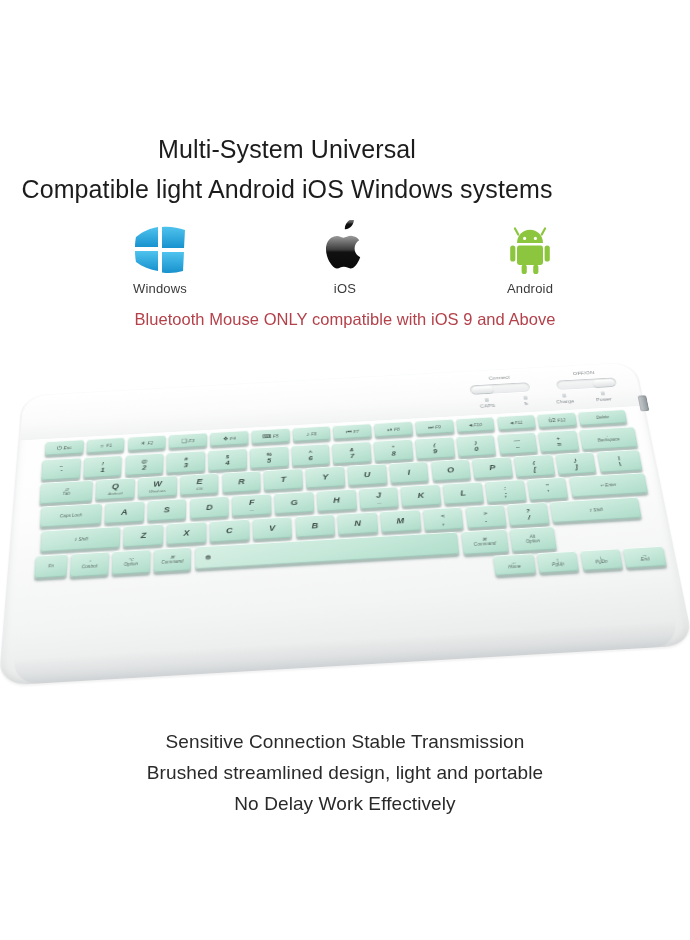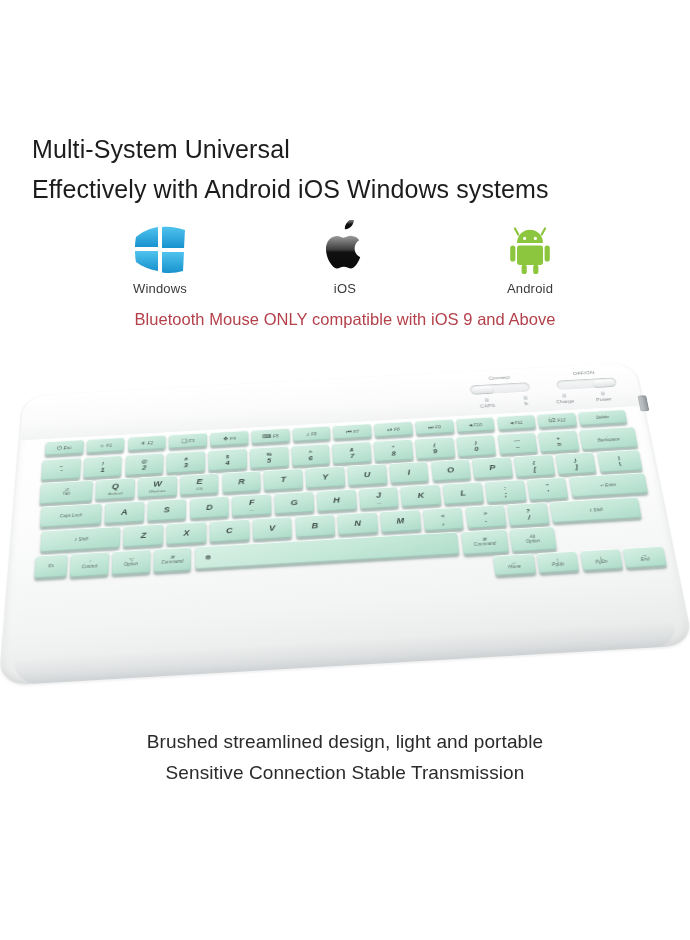--- a/index.html
+++ b/index.html
@@ -7,22 +7,21 @@
     width:690px;height:940px;
     background:#ffffff;
     font-family:"Liberation Sans", sans-serif;
     overflow:hidden;
     position:relative;
   }
 
   
   .headline-block{
     position:absolute;left:0;top:132px;width:574px;
-    text-align:left;
-    margin-left:32px;
+    text-align:center;
   }
   .headline-1{
     font-size:25px;color:#1c1c1c;font-weight:400;
     letter-spacing:.1px;line-height:34px;
   }
   .headline-2{
     font-size:25px;color:#1c1c1c;font-weight:400;
     letter-spacing:.1px;line-height:34px;margin-top:6px;
   }
 
@@ -167,21 +166,21 @@
   .bottom-block{
     position:absolute;left:0;top:726px;width:690px;text-align:center;
   }
   .bline{font-size:19px;color:#2a2a2a;line-height:31px;letter-spacing:.1px;}
 </style>
 </head>
 <body>
 
 <div class="headline-block">
   <div class="headline-1">Multi-System Universal</div>
-  <div class="headline-2">Effectively with Android iOS Windows systems</div>
+  <div class="headline-2">Compatible light Android iOS Windows systems</div>
 </div>
 
 <div class="os-row">
 
   <div class="os-item">
     <div class="os-glyph">
       <svg width="56" height="50" viewBox="0 0 56 50">
         <defs>
           <linearGradient id="wg" x1="0" y1="0" x2="0" y2="1">
             <stop offset="0" stop-color="#4FC3EE"></stop>
@@ -582,15 +581,16 @@
           <div class="key dual" style="width: 38.6px; height: 21px;">
             <span class="top">→</span>
             <span class="tiny">End</span>
           </div>
         </div>
       </div>
   </div>
 </div>
 
 <div class="bottom-block">
+  <div class="bline">Sensitive Connection    Stable Transmission</div>
   <div class="bline">Brushed streamlined design, light and portable</div>
-  <div class="bline">Sensitive Connection    Stable Transmission</div>
+  <div class="bline">No Delay    Work Effectively</div>
 </div>
 
 </body></html>

